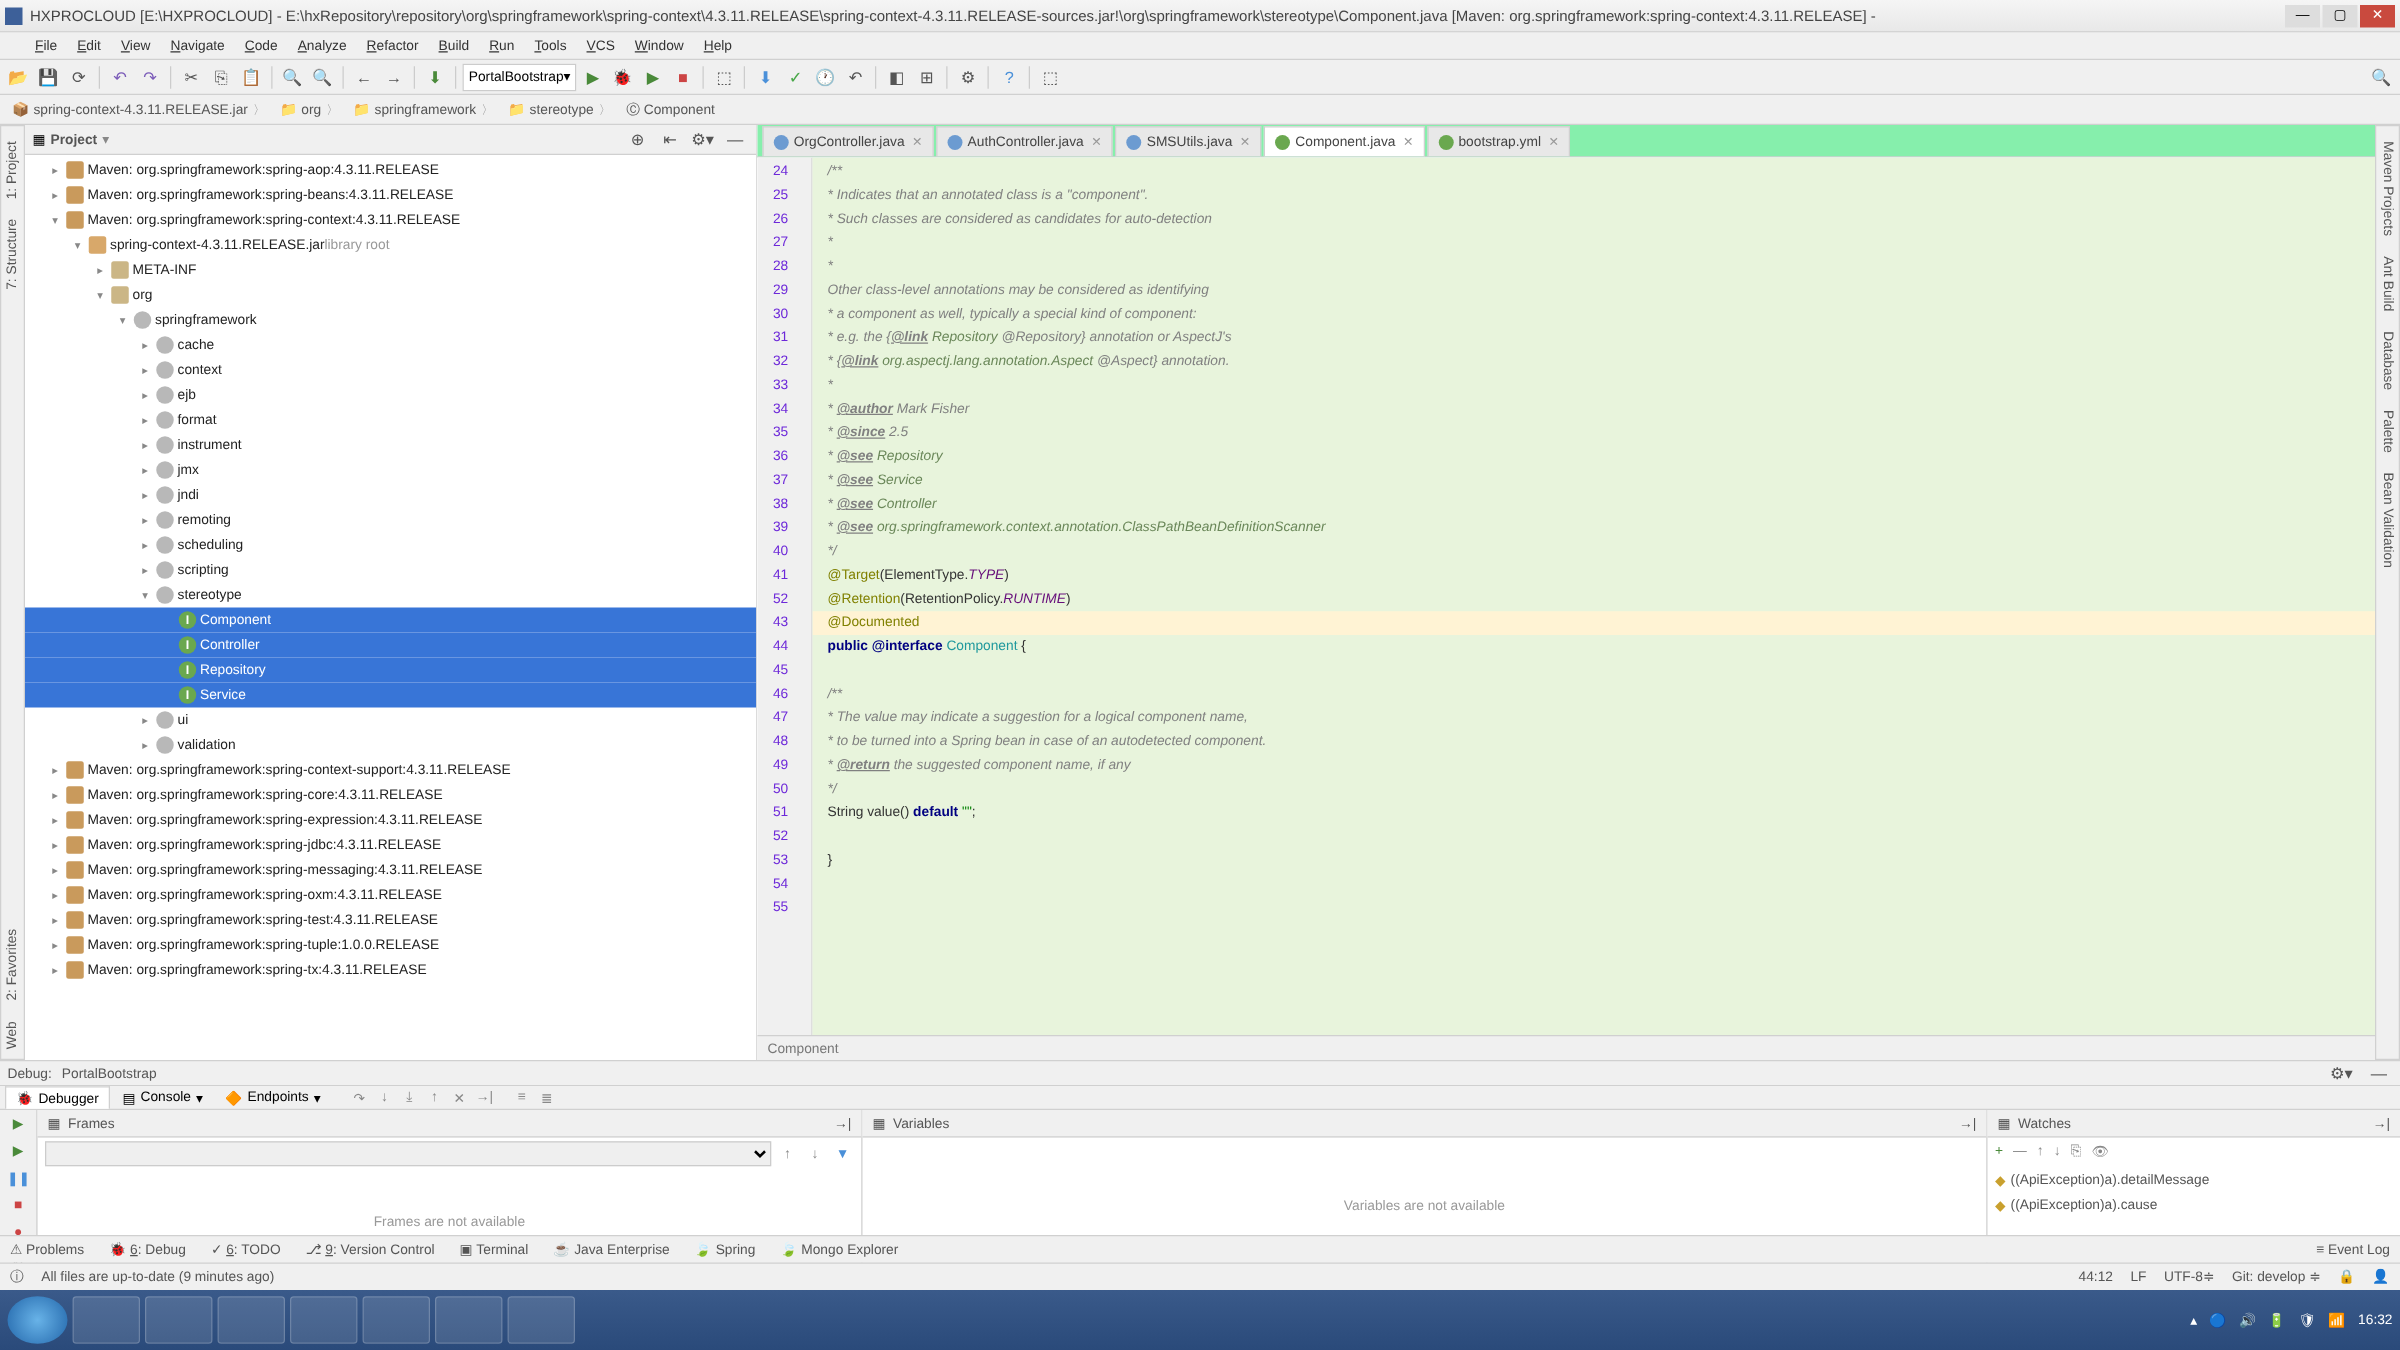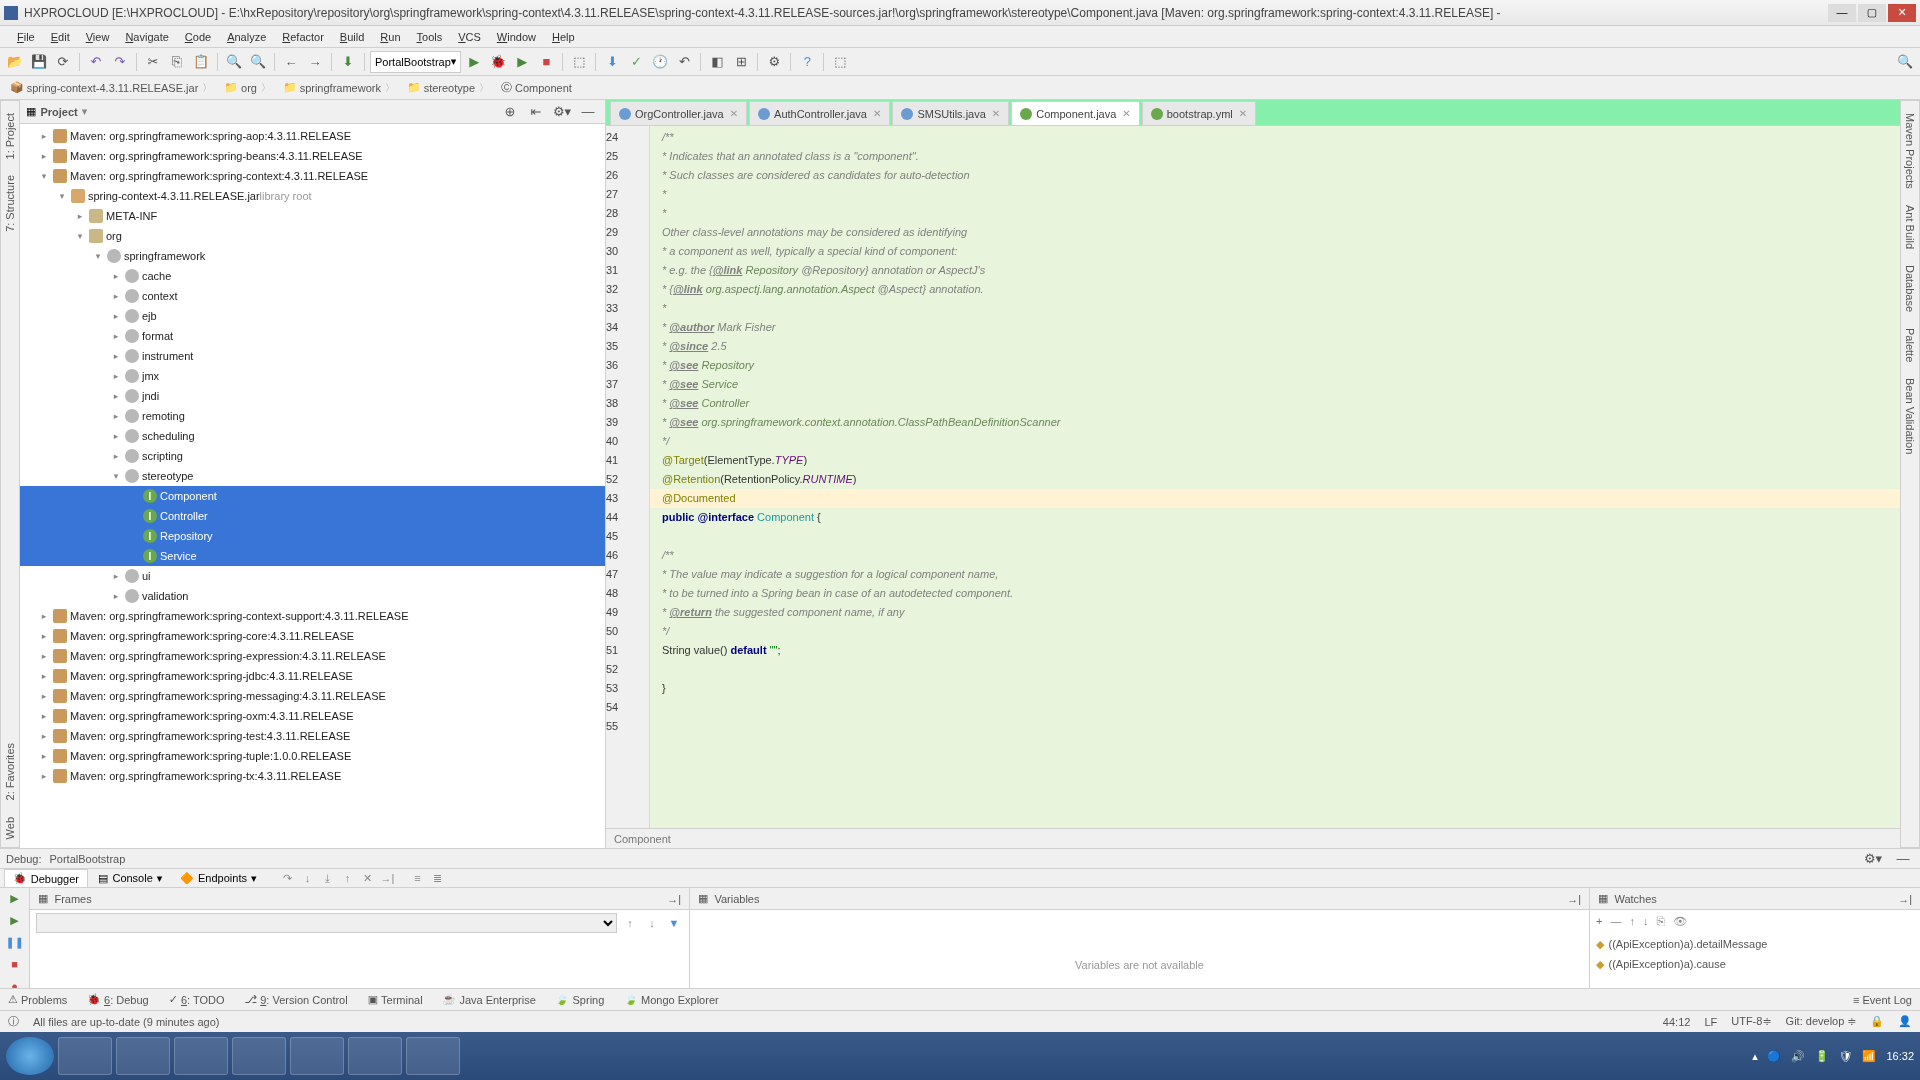--- a/index.html
+++ b/index.html
@@ -3,21 +3,21 @@
 <meta charset="utf-8">
 <style>
 * { margin:0; padding:0; box-sizing:border-box; font-family:"Segoe UI",Tahoma,sans-serif; font-size:11px; }
 body { width:1920px; height:1080px; background:#f0f0f0; overflow:hidden; display:flex; flex-direction:column; }
 .titlebar { height:26px; background:linear-gradient(#f5f5f5,#e8e8e8); display:flex; align-items:center; padding:0 4px; border-bottom:1px solid #ccc; }
 .titlebar .icon { width:14px; height:14px; background:#3d6099; margin-right:6px; }
 .titlebar .title { flex:1; color:#444; font-size:12px; white-space:nowrap; overflow:hidden; }
 .winbtns { display:flex; gap:2px; }
 .winbtns div { width:28px; height:18px; background:#ddd; text-align:center; line-height:16px; font-size:11px; cursor:pointer; }
 .winbtns .close { background:#c94a3e; color:#fff; }
-.menubar { height:22px; background:#f0f0f0; display:flex; align-items:center; padding:0 9px; border-bottom:1px solid #d0d0d0; }
+.menubar { height:22px; background:#f0f0f0; display:flex; align-items:center; padding:0 20px; border-bottom:1px solid #d0d0d0; }
 .menubar span { padding:0 8px; cursor:pointer; color:#333; }
 .menubar span u { text-decoration:underline; }
 .toolbar { height:28px; background:#f0f0f0; display:flex; align-items:center; padding:0 4px; border-bottom:1px solid #d0d0d0; gap:2px; }
 .tbtn { width:22px; height:22px; display:flex; align-items:center; justify-content:center; cursor:pointer; border-radius:2px; font-size:13px; color:#555; }
 .tsep { width:1px; height:18px; background:#ccc; margin:0 3px; }
 .tsel { height:22px; border:1px solid #ccc; background:#fff; padding:0 4px; display:flex; align-items:center; font-size:11px; }
 .navbar { height:24px; background:#f0f0f0; display:flex; align-items:center; padding:0 4px; border-bottom:1px solid #d0d0d0; }
 .navitem { display:flex; align-items:center; padding:0 6px; color:#555; cursor:pointer; }
 .navitem::after { content:"〉"; margin-left:4px; color:#999; font-size:10px; }
 .navitem:last-child::after { content:""; }
@@ -38,21 +38,21 @@
 .ico-fld { background:#cbb686; border-radius:2px; }
 .ico-pkg { background:#b8b8b8; border-radius:7px; }
 .ico-class { background:#6aa84f; border-radius:7px; color:#fff; font-weight:700; }
 .editor { flex:1; display:flex; flex-direction:column; background:#fff; }
 .tabs { height:26px; background:#86efac; display:flex; align-items:flex-end; border-bottom:1px solid #d0d0d0; padding-left:4px; }
 .tab { height:24px; display:flex; align-items:center; padding:0 8px; gap:4px; border:1px solid #d0d0d0; border-bottom:none; background:#e8e8e8; margin-right:2px; cursor:pointer; font-size:11px; color:#444; }
 .tab.active { background:#fff; }
 .tab .tico2 { width:12px; height:12px; border-radius:6px; }
 .tab .x { color:#999; font-size:10px; margin-left:2px; }
 .code { flex:1; display:flex; overflow:hidden; background:#fff; }
-.gutter { width:44px; background:#f0f0f0; border-right:1px solid #d8d8d8; text-align:left; padding:2px 6px 0 0; color:#404040; font-family:Consolas,monospace; font-size:12px; line-height:19px; }
+.gutter { width:44px; background:#f0f0f0; border-right:1px solid #d8d8d8; text-align:center; padding:2px 6px 0 0; color:#6d28d9; font-family:Consolas,monospace; font-size:12px; line-height:19px; }
 .codebody { flex:1; background:#e8f4dc; padding:2px 0 0 12px; font-family:Consolas,monospace; font-size:12px; line-height:19px; color:#333; overflow:hidden; position:relative; }
 .codebody .line.hl { background:#fff3d4; margin-left:-12px; padding-left:12px; }
 .c-cm { color:#808080; font-style:italic; }
 .c-kw { color:#000080; font-weight:700; }
 .c-an { color:#808000; }
 .c-tag { color:#808080; font-style:italic; font-weight:700; text-decoration:underline; }
 .c-cl { color:#6a8759; font-style:italic; }
 .bcrumb2 { height:20px; background:#f0f0f0; border-top:1px solid #d0d0d0; padding:0 8px; display:flex; align-items:center; color:#777; font-size:11px; }
 .dbgbar { height:20px; background:#f0f0f0; border-top:1px solid #d0d0d0; display:flex; align-items:center; padding:0 6px; gap:8px; color:#555; }
 .dbgpanel { height:120px; background:#fff; border-top:1px solid #d0d0d0; display:flex; flex-direction:column; }
@@ -502,20 +502,21 @@
           <span>Frames</span>
           <div class="spacer"></div>
           <span>→|</span>
         </div>
       <div style="height:26px;display:flex;align-items:center;padding:0 6px;gap:4px">
         <select style="flex:1;height:20px;border:1px solid #ccc"></select>
         <span class="dbgtool">↑</span>
         <span class="dbgtool">↓</span>
         <span class="dbgtool" style="color:#4a90d9">▼</span>
       </div>
+      <div class="panebody">Frames are not available</div>
     </div>
     <div class="vars">
       <div class="panehdr">
           <span>▦</span>
           <span>Variables</span>
           <div class="spacer"></div>
           <span>→|</span>
         </div>
       <div class="panebody">Variables are not available</div>
     </div>

